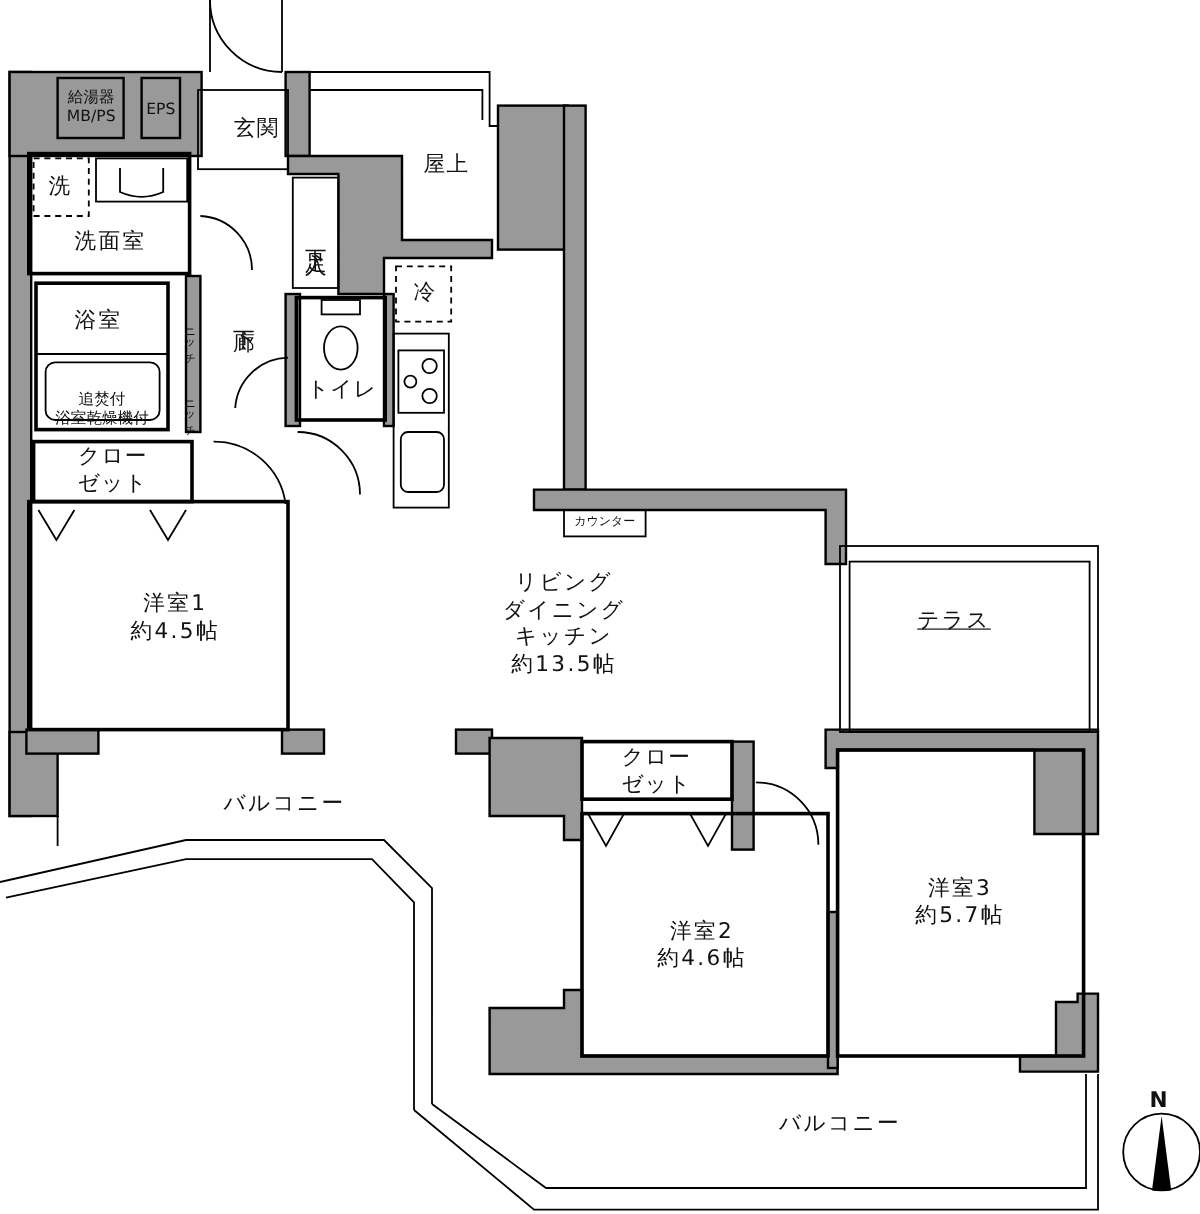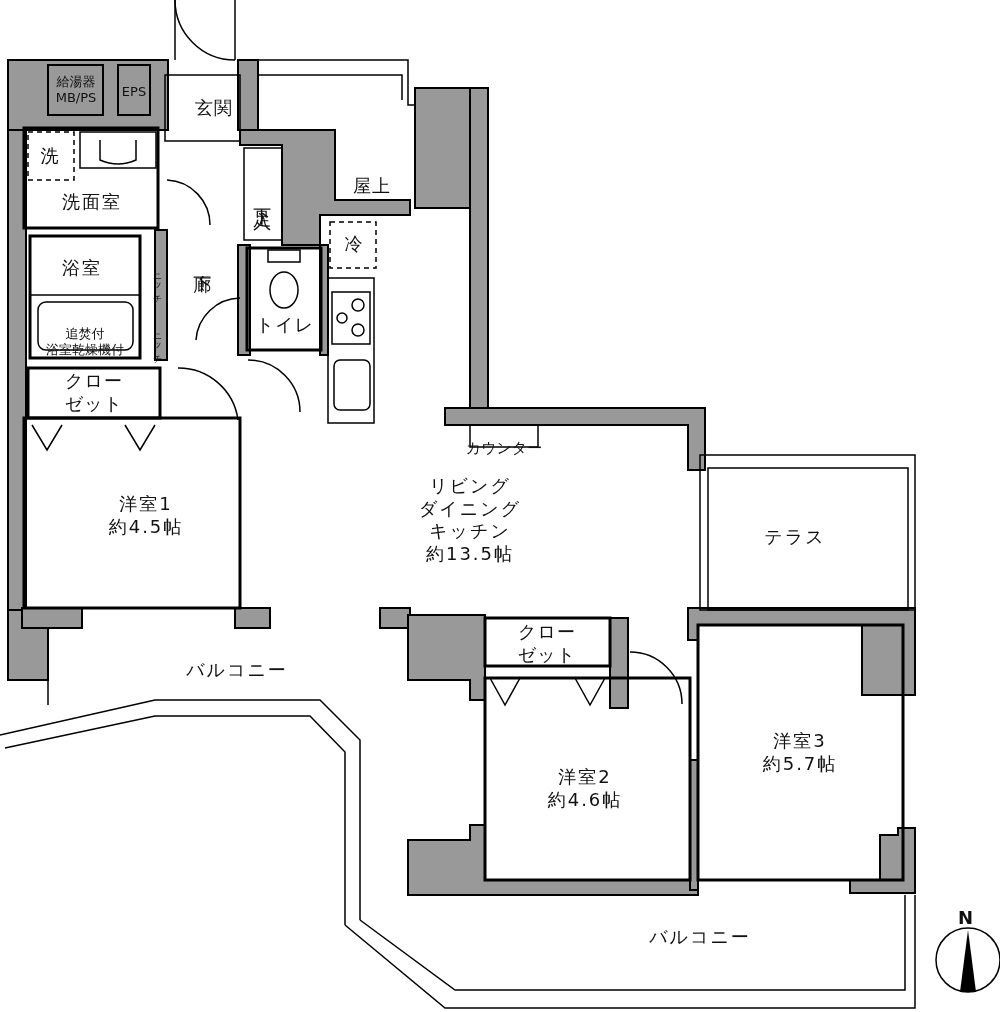--- a/index.html
+++ b/index.html
@@ -2,21 +2,21 @@
 <html><head>
 <meta charset="utf-8">
 <style>
   html, body { margin:0; padding:0; background:#ffffff; }
   body { width:1000px; height:1012px; position:relative; overflow:hidden; font-family:"DejaVu Sans", sans-serif; }
   #plan { position:absolute; left:0; top:0; width:1000px; height:1012px; }
   .lbl { position:absolute; color:#111; text-align:center; line-height:1.25; white-space:nowrap; transform:translate(-50%,-50%); font-family:"DejaVu Sans", sans-serif; }
   .lg { font-size:18px; letter-spacing:2px; }
   .md { font-size:18px; letter-spacing:1px; }
   .sm { font-size:13px; }
-  .xs { font-size:15px;margin-top:12px; }
+  .xs { font-size:10px; }
   .vt { writing-mode:vertical-rl; text-orientation:upright; transform:translate(-50%,-50%); }
   .tiny { font-size:9px; }
 </style>
 </head>
 <body>
 
 <svg id="plan" viewBox="0 0 1000 1012" xmlns="http://www.w3.org/2000/svg">
   <g fill="#999" stroke="#000" stroke-width="2">
 
     <rect x="8" y="60" width="18" height="620"></rect>
@@ -103,34 +103,34 @@
     <polyline points="360,920 455,990 905,990 905,895"></polyline>
 
     <circle cx="968" cy="960" r="32"></circle>
   </g>
   <polygon points="968,930 960,992 976,992" fill="#000"></polygon>
 </svg>
 
 <div class="lbl sm" style="left:76px;top:90px;"><span>給湯器</span><br><span>MB/PS</span></div>
 <div class="lbl sm" style="left:134px;top:92px;">EPS</div>
 <div class="lbl md" style="left:202px;top:108px;margin-left:12px;">玄関</div>
-<div class="lbl md" style="left:372px;top:138px;margin-top:48px;">屋上</div>
+<div class="lbl md" style="left:372px;top:138px;">屋上</div>
 <div class="lbl md" style="left:50px;top:156px;">洗</div>
 <div class="lbl lg" style="left:92px;top:202px;">洗面室</div>
 <div class="lbl md vt" style="left:262px;top:196px;">下足入</div>
 <div class="lbl lg vt" style="left:202px;top:262px;">廊下</div>
 <div class="lbl md" style="left:354px;top:244px;">冷</div>
 <div class="lbl lg" style="left:82px;top:268px;">浴室</div>
 <div class="lbl sm" style="left:85px;top:342px;"><span>追焚付</span><br><span>浴室乾燥機付</span></div>
 <div class="lbl tiny vt" style="left:157px;top:283px;">ニッチ</div>
 <div class="lbl tiny vt" style="left:157px;top:343px;">ニッチ</div>
 <div class="lbl md" style="left:285px;top:325px;text-align:right;">トイレ</div>
 <div class="lbl md" style="left:94px;top:392px;"><span>クロー</span><br><span>ゼット</span></div>
 <div class="lbl xs" style="left:504px;top:436px;">カウンター</div>
 <div class="lbl lg" style="left:470px;top:520px;"><span>リビング</span><br><span>ダイニング</span><br><span>キッチン</span><br><span>約13.5帖</span></div>
 <div class="lbl lg" style="left:146px;top:515px;"><span>洋室1</span><br><span>約4.5帖</span></div>
-<div class="lbl lg" style="left:795px;top:537px;">テラス</div>
+<div class="lbl lg" style="left:795px;top:518px;text-decoration:underline;">テラス</div>
 <div class="lbl lg" style="left:237px;top:670px;">バルコニー</div>
 <div class="lbl md" style="left:547px;top:643px;"><span>クロー</span><br><span>ゼット</span></div>
 <div class="lbl lg" style="left:585px;top:788px;"><span>洋室2</span><br><span>約4.6帖</span></div>
 <div class="lbl lg" style="left:800px;top:752px;"><span>洋室3</span><br><span>約5.7帖</span></div>
 <div class="lbl lg" style="left:700px;top:937px;">バルコニー</div>
 <div class="lbl md" style="left:966px;top:918px;font-weight:bold;">N</div>
 
 </body></html>

